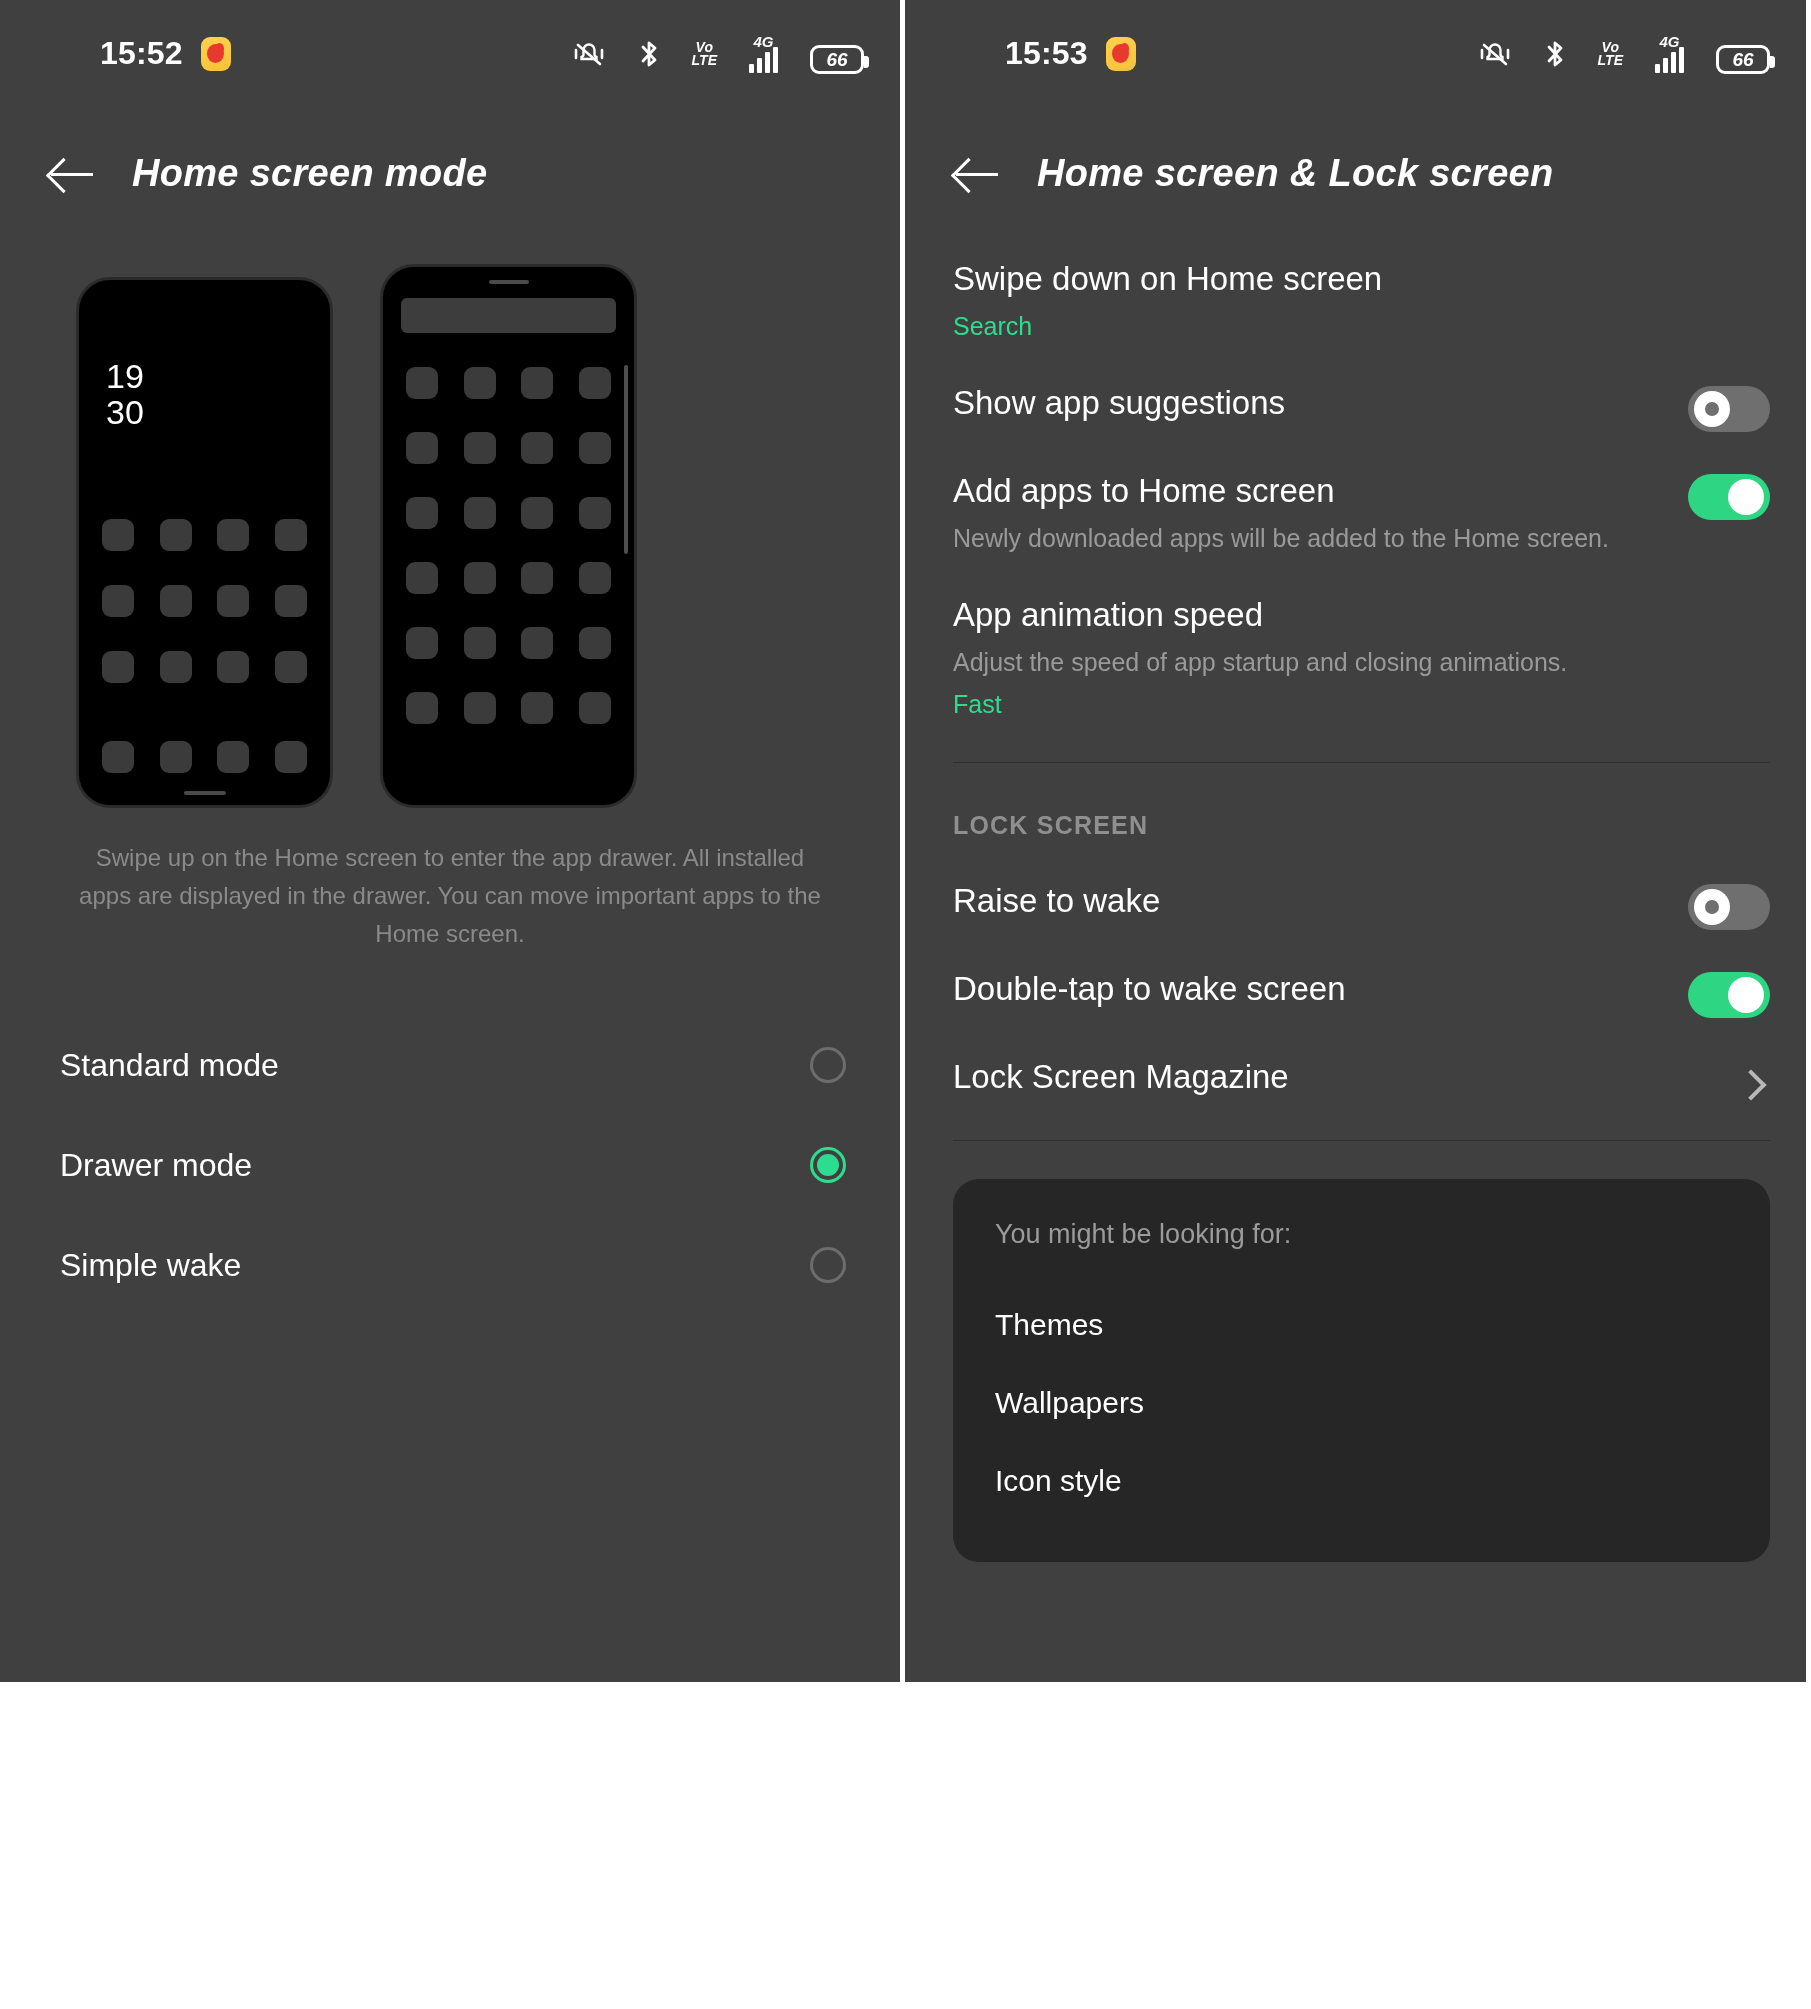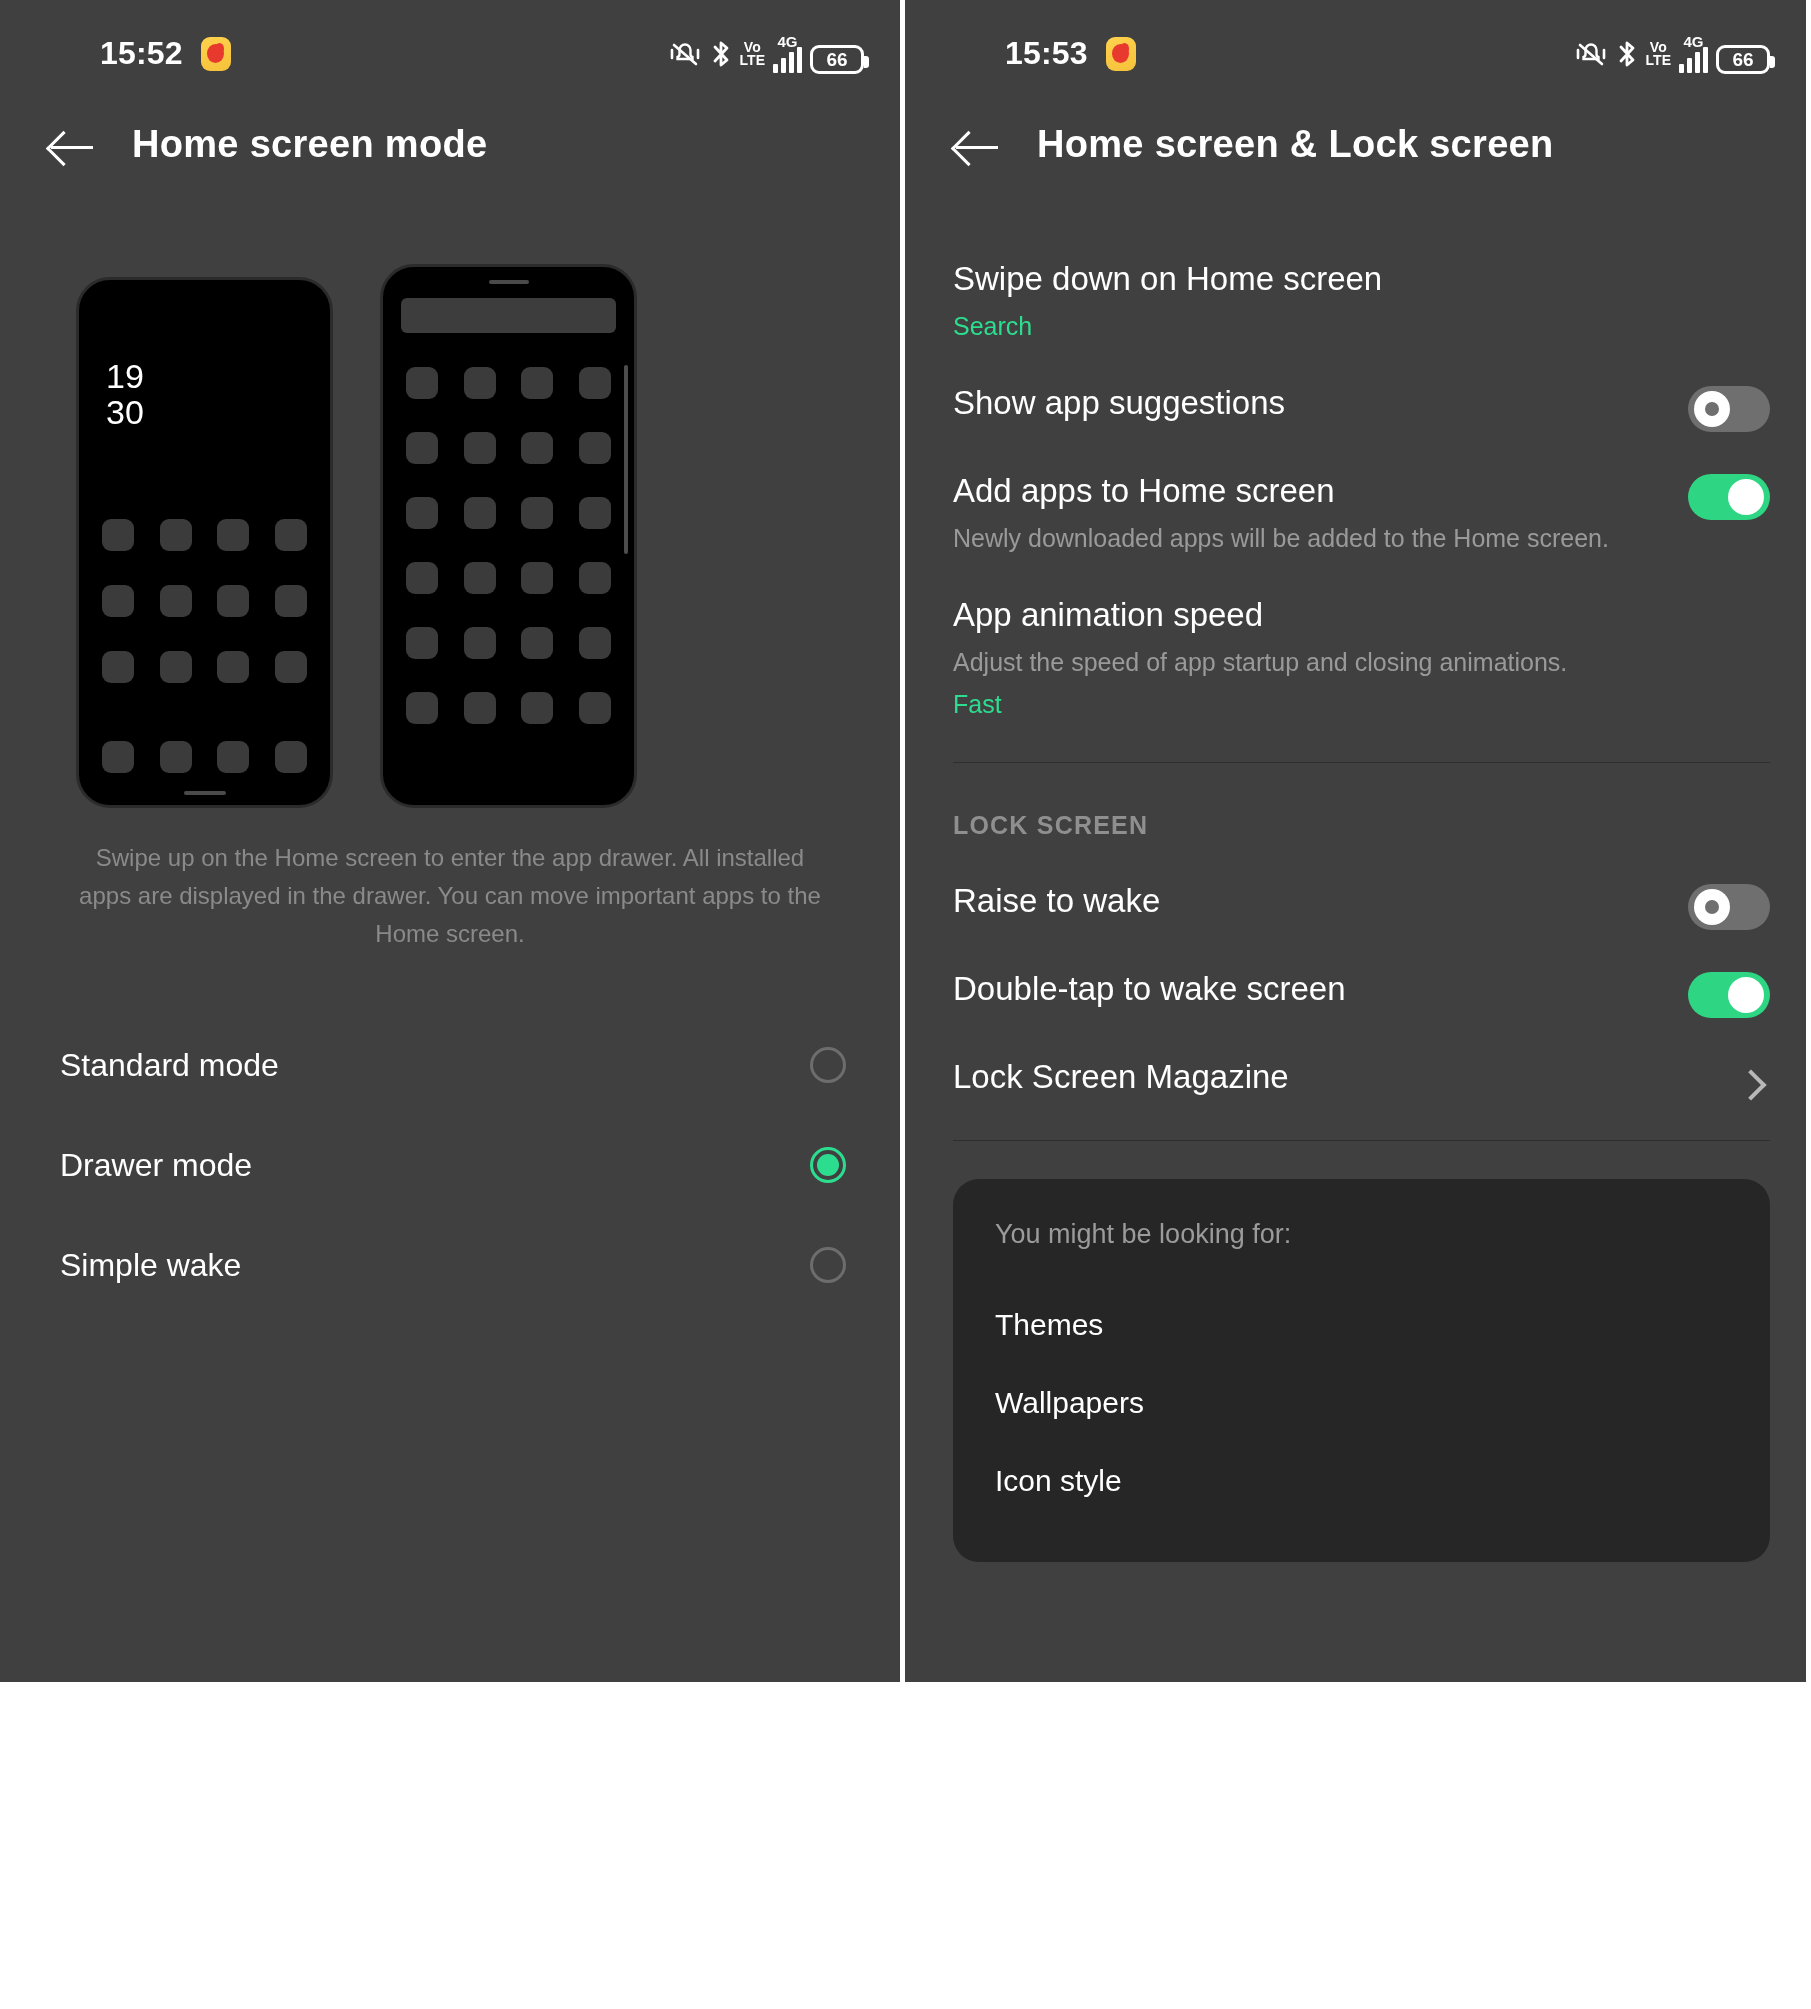--- a/index.html
+++ b/index.html
@@ -32,42 +32,42 @@
   .weibo-icon {
     width:30px; height:34px; border-radius:9px;
     background: linear-gradient(160deg,#ffd24d 0%, #f5c13a 100%);
     display:flex; align-items:center; justify-content:center;
     position:relative;
   }
   .weibo-icon::before{
     content:""; width:17px; height:19px; border-radius:50% 50% 50% 50%;
     background:#e8392e; box-shadow: 4px -5px 0 -4px #e8392e;
   }
-  .sb-right { display:flex; align-items:center; gap:8px; }
+  .sb-right { display:flex; align-items:center; gap:32px;font-style:italic; }
   .sb-icon { display:block; }
 
   .signal-bars { display:flex; align-items:flex-end; gap:3px; height:24px; }
   .signal-bars i { width:5px; background:#fff; display:block; border-radius:1px; }
   .signal-bars i:nth-child(1){ height:9px; }
   .signal-bars i:nth-child(2){ height:15px; }
   .signal-bars i:nth-child(3){ height:21px; }
   .signal-bars i:nth-child(4){ height:26px; }
 
   .battery {
     width:54px; height:29px; border:3px solid #fff; border-radius:9px;
     display:flex; align-items:center; justify-content:center; position:relative;margin-top:11px;
   }
   .battery::after{
     content:""; position:absolute; right:-8px; top:8px;
     width:5px; height:12px; background:#fff; border-radius:0 3px 3px 0;
   }
   .battery span { color:#fff; font-size:19px; font-weight:700; line-height:1; }
 
   
-  .titlebar { display:flex; align-items:flex-start; gap:36px; padding: 16px 0 0 48px; height:117px; }
+  .titlebar { display:flex; align-items:center; gap:36px; padding: 16px 0 0 48px; height:117px;font-style:italic; }
   .back-arrow { width:48px; height:48px; position:relative; flex:0 0 auto; cursor:pointer; }
   .back-arrow::before{
     content:""; position:absolute; left:3px; top:23px; width:42px; height:3px; background:#fff;
   }
   .back-arrow::after{
     content:""; position:absolute; left:3px; top:13px; width:22px; height:22px;
     border-left:3px solid #fff; border-bottom:3px solid #fff; transform: rotate(45deg);
   }
   .title { color:#fff; font-size:38px; font-weight:700; letter-spacing:0.3px; }
 

